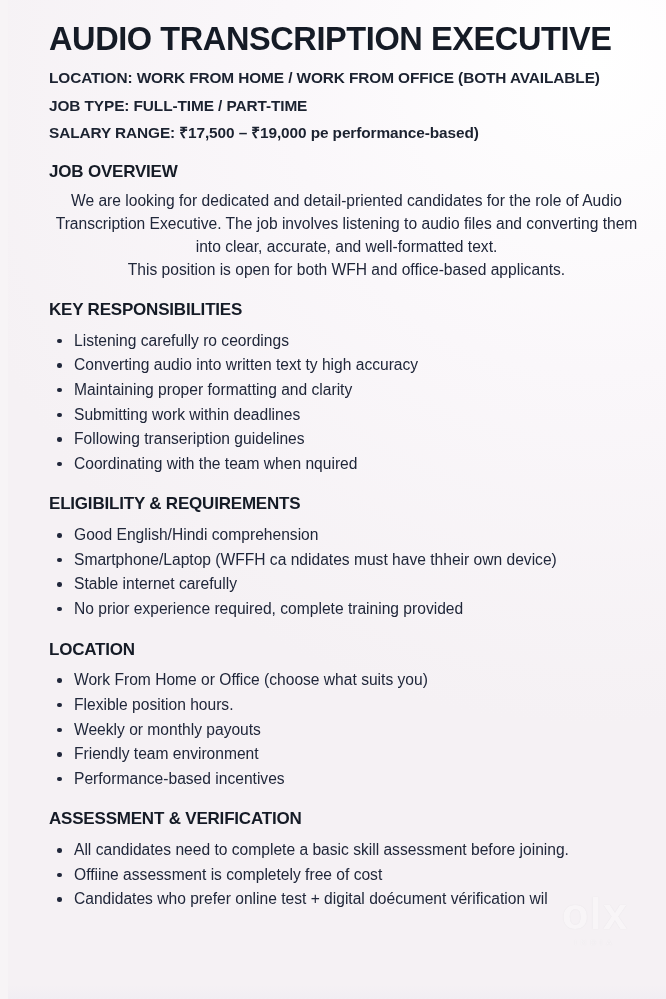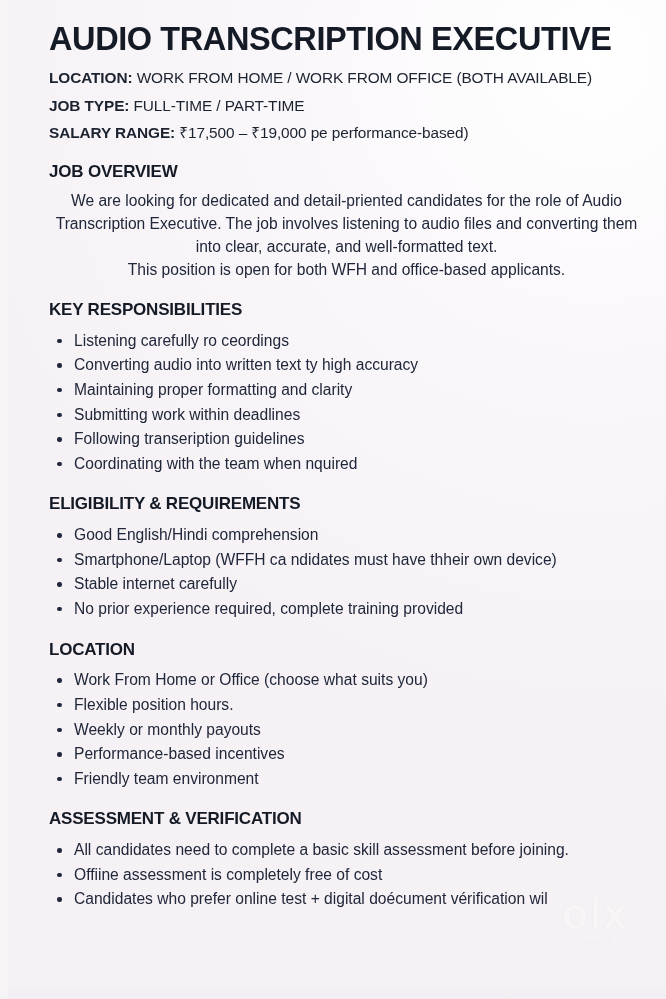--- a/index.html
+++ b/index.html
@@ -39,21 +39,21 @@
     line-height: 1.33;
     font-weight: bold;
     margin: 0 0 7px 0;
     color: #1b2230;
     letter-spacing: -0.1px;
   }
   .meta-line .lbl {
     font-weight: bold;
   }
   .meta-line .val {
-    font-weight: normal;
+    font-weight: bold;
   }
   h2.section {
     margin: 19px 0 9px 0;
     font-size: 17px;
     font-weight: bold;
     line-height: 1.1;
     color: #151b26;
     letter-spacing: -0.2px;
   }
   .para {
@@ -164,22 +164,22 @@
     <li>Smartphone/Laptop (WFFH  ca ndidates must have thheir own device)</li>
     <li>Stable internet carefully</li>
     <li>No prior experience required, complete training provided</li>
   </ul>
 
   <h2 class="section">LOCATION</h2>
   <ul class="bullets">
     <li>Work From Home or Office (choose what suits you)</li>
     <li>Flexible position hours.</li>
     <li>Weekly or monthly payouts</li>
+    <li>Friendly team environment</li>
     <li>Performance-based incentives</li>
-    <li>Friendly team environment</li>
   </ul>
 
   <h2 class="section">ASSESSMENT &amp; VERIFICATION</h2>
   <ul class="bullets">
     <li>All candidates need to complete a basic skill assessment before joining.</li>
     <li>Offiine assessment is completely free of cost</li>
     <li class="clipped">Candidates who prefer online test + digital doécument vérification wil</li>
   </ul>
 
   <div class="watermark">

